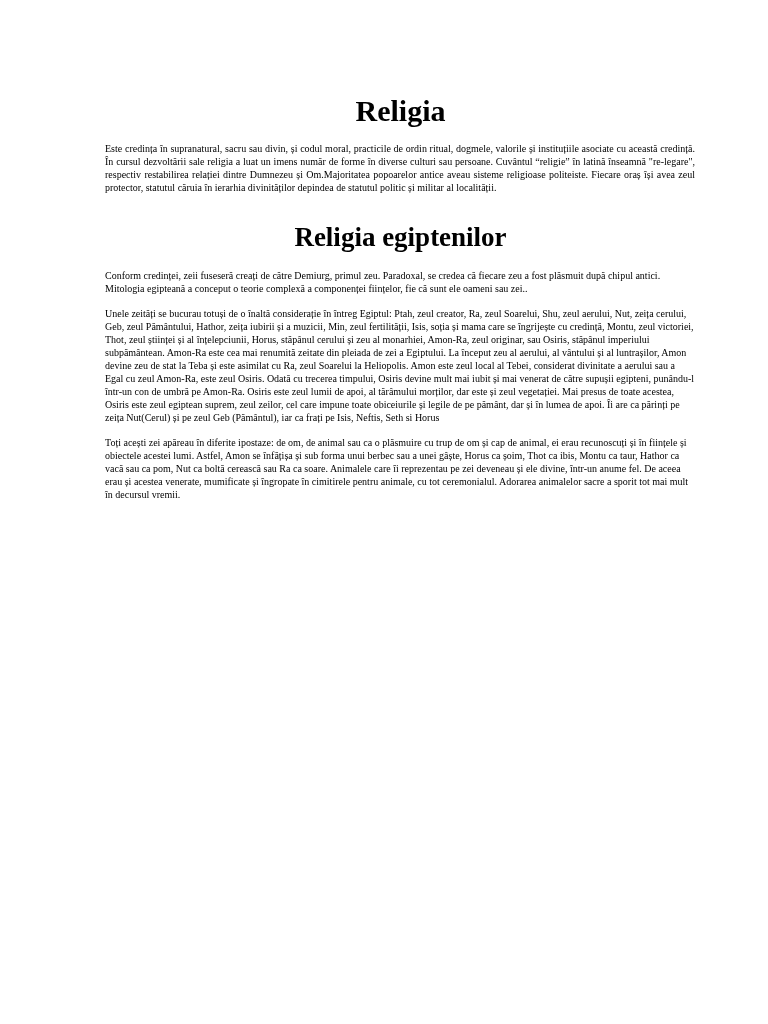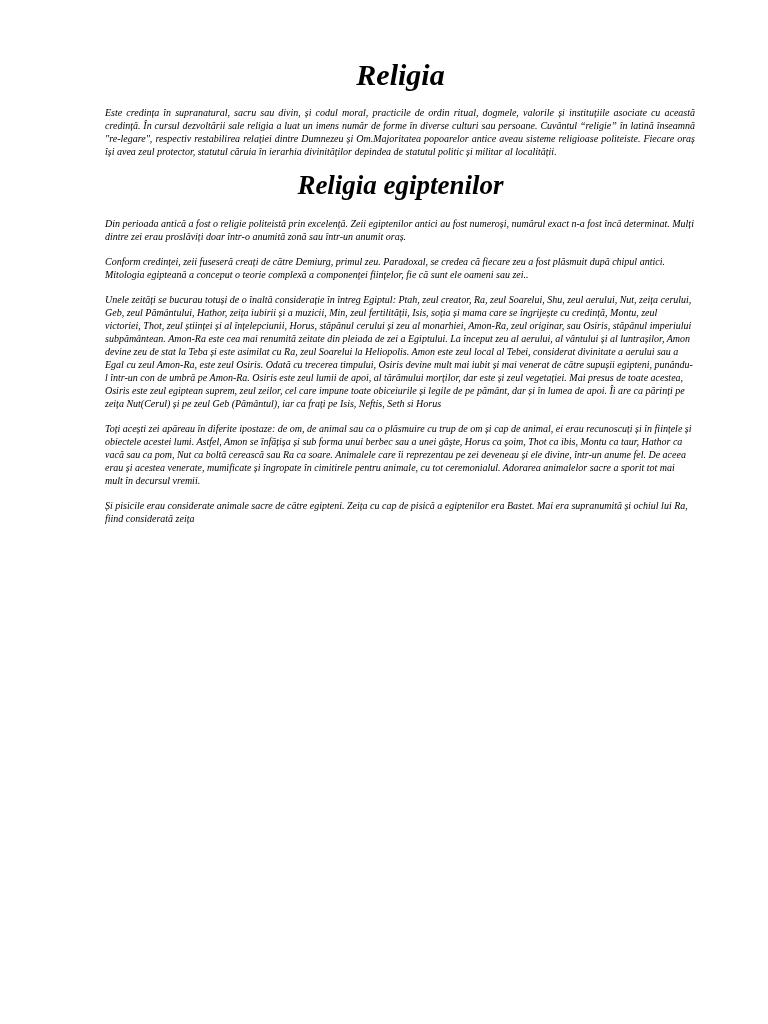--- a/index.html
+++ b/index.html
@@ -11,36 +11,35 @@
     width: 768px;
     height: 1024px;
     font-family: "Liberation Serif", serif;
     color: #000000;
     overflow: hidden;
   }
   .page {
     width: 768px;
     height: 1024px;
     box-sizing: border-box;
-    padding: 48px 72px 0 105px;
+    padding: 84px 72px 0 105px;
     position: relative;
-    font-style: italic;
   }
   .doc-title {
     font-size: 30px;
     font-weight: bold;
     text-align: center;
     margin: 10px 0 14px 0;
     letter-spacing: 0px;
   }
   .doc-subtitle {
     font-size: 27px;
     font-weight: bold;
     text-align: center;
-    margin: 12px 0 16px 0;
+    margin: 28px 0 16px 0;
   }
   p {
     font-size: 10px;
     line-height: 1.30;
     margin: 0 0 12px 0;
     text-align: left;
   }
   p.justified {
     text-align: justify;
   }
@@ -55,20 +54,18 @@
 
   <h1 class="doc-title">Religia</h1>
 
   <div class="body-block">
     <p class="justified">Este credința  în supranatural, sacru sau divin, și codul moral, practicile de ordin ritual, dogmele, valorile și instituțiile asociate cu această credință. În cursul dezvoltării sale religia a luat un imens număr de forme în diverse culturi sau persoane. Cuvântul “religie” în latină înseamnă "re-legare", respectiv restabilirea relației dintre Dumnezeu și Om.Majoritatea popoarelor antice aveau sisteme religioase politeiste. Fiecare oraș își avea zeul protector, statutul căruia în ierarhia divinităților depindea de statutul politic și militar al localității.</p>
   </div>
 
   <h2 class="doc-subtitle">Religia egiptenilor</h2>
 
   <div class="body-block">
-    <p>Din perioada antică a fost o religie politeistă prin excelență. Zeii egiptenilor antici au fost numeroși, numărul exact n-a fost încă determinat. Mulți dintre zei erau proslăviți doar într-o anumită zonă sau într-un anumit oraș.</p>
     <p>Conform credinței, zeii fuseseră creați de către Demiurg, primul zeu. Paradoxal, se credea că fiecare zeu a fost plăsmuit după chipul antici. Mitologia egipteană a conceput o teorie complexă a componenței ființelor, fie că sunt ele oameni sau zei..</p>
     <p> Unele zeități se bucurau totuși de o înaltă considerație în întreg Egiptul: Ptah, zeul creator, Ra, zeul Soarelui, Shu, zeul aerului, Nut, zeița cerului, Geb, zeul Pământului, Hathor, zeița iubirii și a muzicii, Min, zeul fertilității, Isis, soția și mama care se îngrijește cu credință, Montu, zeul victoriei, Thot, zeul științei și al înțelepciunii, Horus, stăpânul cerului și zeu al monarhiei, Amon-Ra, zeul originar, sau Osiris, stăpânul imperiului subpământean. Amon-Ra este cea mai renumită zeitate din pleiada de zei a Egiptului. La început zeu al aerului, al vântului și al luntrașilor, Amon devine zeu de stat la Teba și este asimilat cu Ra, zeul Soarelui la Heliopolis. Amon este zeul local al Tebei, considerat divinitate a aerului sau a Egal cu zeul Amon-Ra, este zeul Osiris. Odată cu trecerea timpului, Osiris devine mult mai iubit și mai venerat de către supușii egipteni, punându-l într-un con de umbră pe Amon-Ra. Osiris este zeul lumii de apoi, al tărâmului morților, dar este și zeul vegetației. Mai presus de toate acestea, Osiris este zeul egiptean suprem, zeul zeilor, cel care impune toate obiceiurile și legile de pe pământ, dar și în lumea de apoi. Îi are ca părinți pe zeița Nut(Cerul) și pe zeul Geb (Pământul), iar ca frați pe Isis, Neftis, Seth si Horus</p>
     <p>Toți acești zei apăreau în diferite ipostaze: de om, de animal sau ca o plăsmuire cu trup de om și cap de animal, ei erau recunoscuți și în ființele și obiectele acestei lumi. Astfel, Amon se înfățișa și sub forma unui berbec sau a unei gâște, Horus ca șoim, Thot ca ibis, Montu ca taur, Hathor ca vacă sau ca pom, Nut ca boltă cerească sau Ra ca soare. Animalele care îi reprezentau pe zei deveneau și ele divine, într-un anume fel. De aceea erau și acestea venerate, mumificate și îngropate în cimitirele pentru animale, cu tot ceremonialul. Adorarea animalelor sacre a sporit tot mai mult în decursul vremii.</p>
-    <p>Și pisicile erau considerate animale sacre de către egipteni. Zeița cu cap de pisică a egiptenilor era Bastet. Mai era supranumită și ochiul lui Ra, fiind considerată zeița</p>
   </div>
 
 </div>
 
 </body></html>

